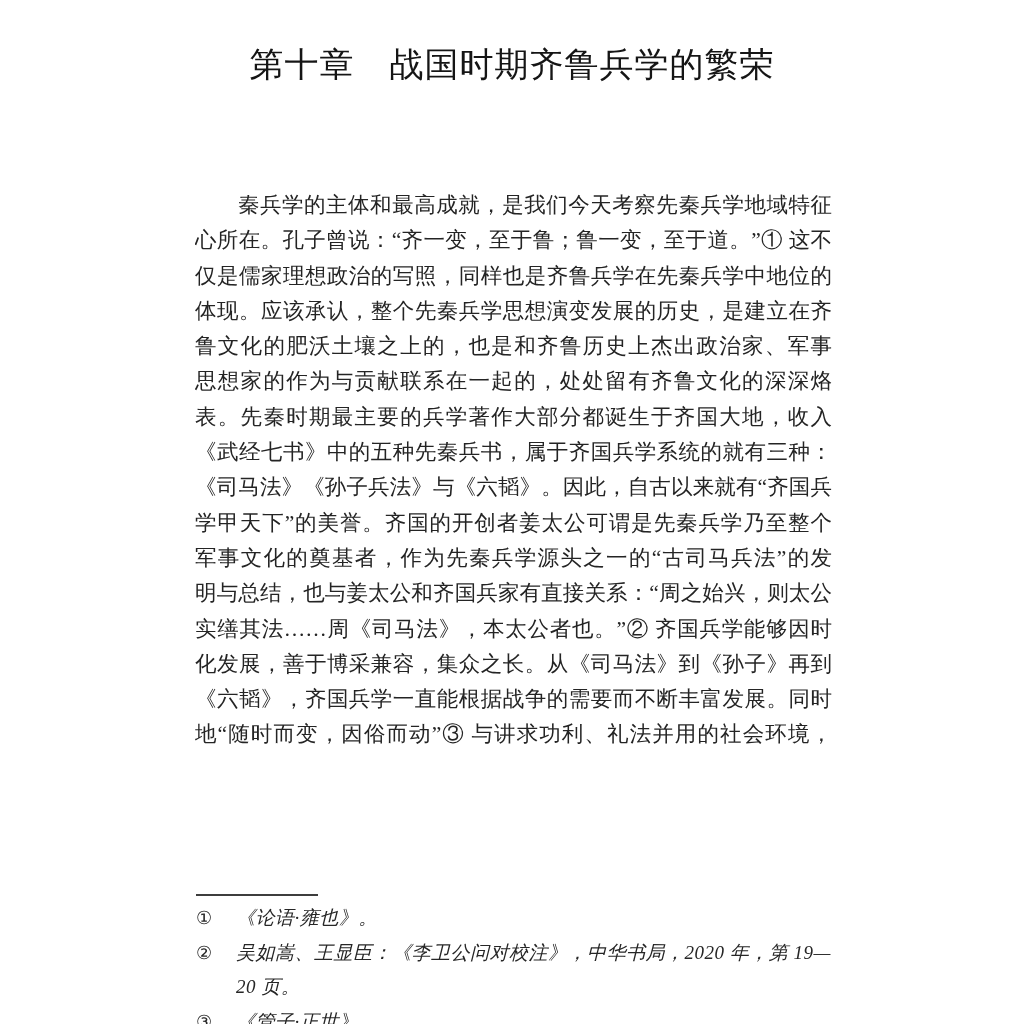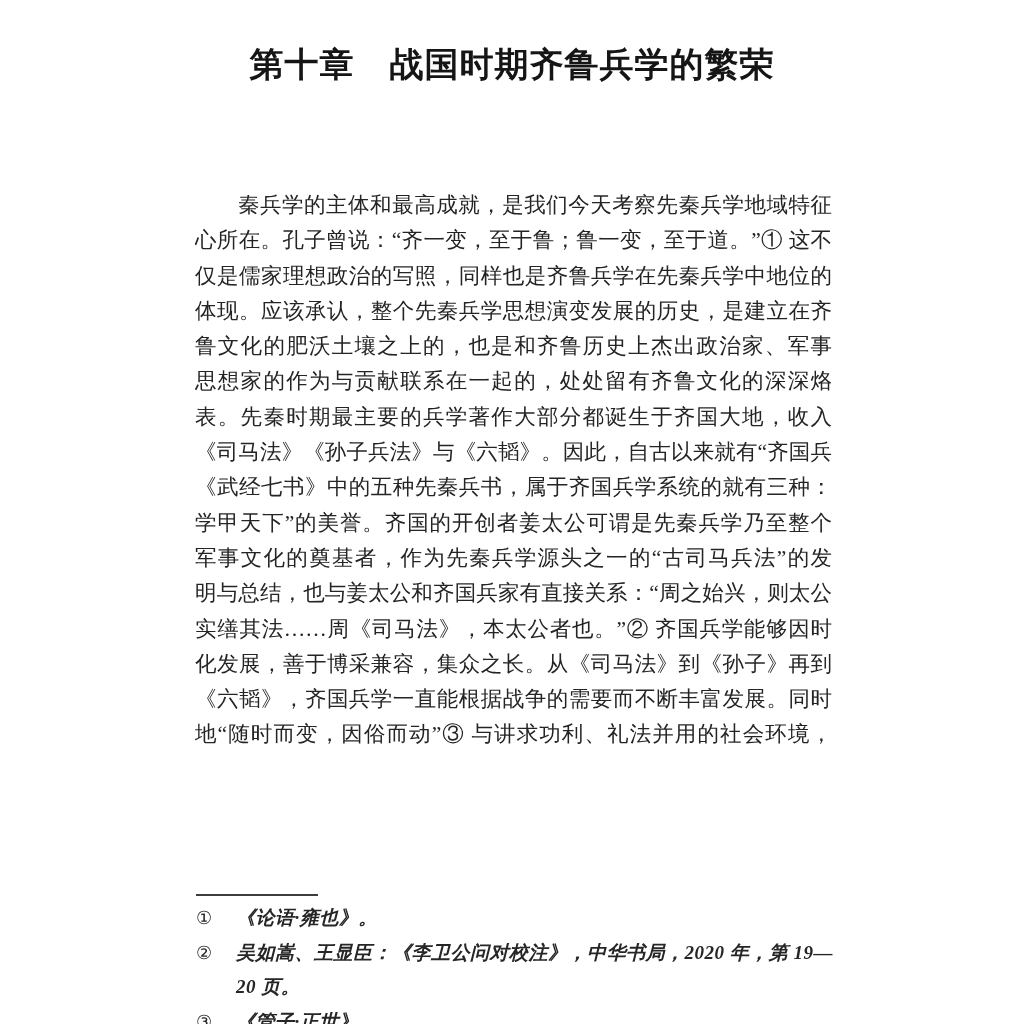--- a/index.html
+++ b/index.html
@@ -18,21 +18,21 @@
     overflow: hidden;
   }
   .chapter-title {
     position: absolute;
     top: 42px;
     left: 0;
     width: 100%;
     margin: 0;
     text-align: center;
     font-size: 34px;
-    font-weight: bold;
+    font-weight: normal;
     color: #151515;
     letter-spacing: 1px;
   }
   .body-text {
     position: absolute;
     top: 188px;
     left: 195px;
     width: 637px;
     font-size: 21.5px;
     color: #242424;
@@ -71,39 +71,38 @@
   .fn-marker {
     flex: 0 0 auto;
     width: 40px;
     font-style: normal;
     font-size: 18px;
   }
   .fn-text {
     flex: 1 1 auto;
     font-style: italic;
     letter-spacing: 0.5px;
-    font-weight: bold;
   }
 </style>
 </head>
 <body>
 
 <div class="page">
   <h1 class="chapter-title">第十章　战国时期齐鲁兵学的繁荣</h1>
 
   <div class="body-text">
       <div class="body-line">秦兵学的主体和最高成就，是我们今天考察先秦兵学地域特征的重</div>
       <div class="body-line">心所在。孔子曾说：“齐一变，至于鲁；鲁一变，至于道。”① 这不</div>
       <div class="body-line">仅是儒家理想政治的写照，同样也是齐鲁兵学在先秦兵学中地位的</div>
       <div class="body-line">体现。应该承认，整个先秦兵学思想演变发展的历史，是建立在齐</div>
       <div class="body-line">鲁文化的肥沃土壤之上的，也是和齐鲁历史上杰出政治家、军事家、</div>
       <div class="body-line">思想家的作为与贡献联系在一起的，处处留有齐鲁文化的深深烙印，</div>
       <div class="body-line">表。先秦时期最主要的兵学著作大部分都诞生于齐国大地，收入</div>
+      <div class="body-line">《武经七书》中的五种先秦兵书，属于齐国兵学系统的就有三种：</div>
       <div class="body-line">《司马法》《孙子兵法》与《六韬》。因此，自古以来就有“齐国兵</div>
-      <div class="body-line">《武经七书》中的五种先秦兵书，属于齐国兵学系统的就有三种：</div>
       <div class="body-line">学甲天下”的美誉。齐国的开创者姜太公可谓是先秦兵学乃至整个</div>
       <div class="body-line">军事文化的奠基者，作为先秦兵学源头之一的“古司马兵法”的发</div>
       <div class="body-line">明与总结，也与姜太公和齐国兵家有直接关系：“周之始兴，则太公</div>
       <div class="body-line">实缮其法……周《司马法》，本太公者也。”② 齐国兵学能够因时变</div>
       <div class="body-line">化发展，善于博采兼容，集众之长。从《司马法》到《孙子》再到</div>
       <div class="body-line">《六韬》，齐国兵学一直能根据战争的需要而不断丰富发展。同时齐</div>
       <div class="body-line">地“随时而变，因俗而动”③ 与讲求功利、礼法并用的社会环境，</div>
     </div>
 
   <div class="footnote-sep"></div>

